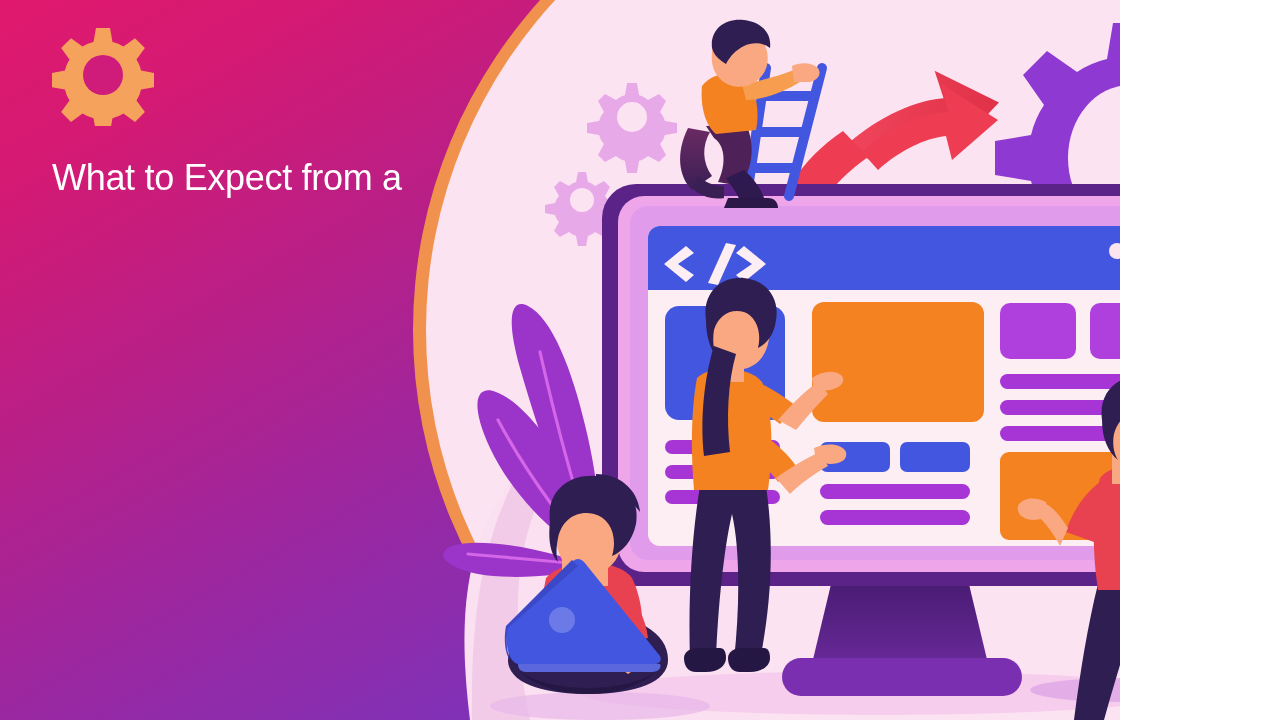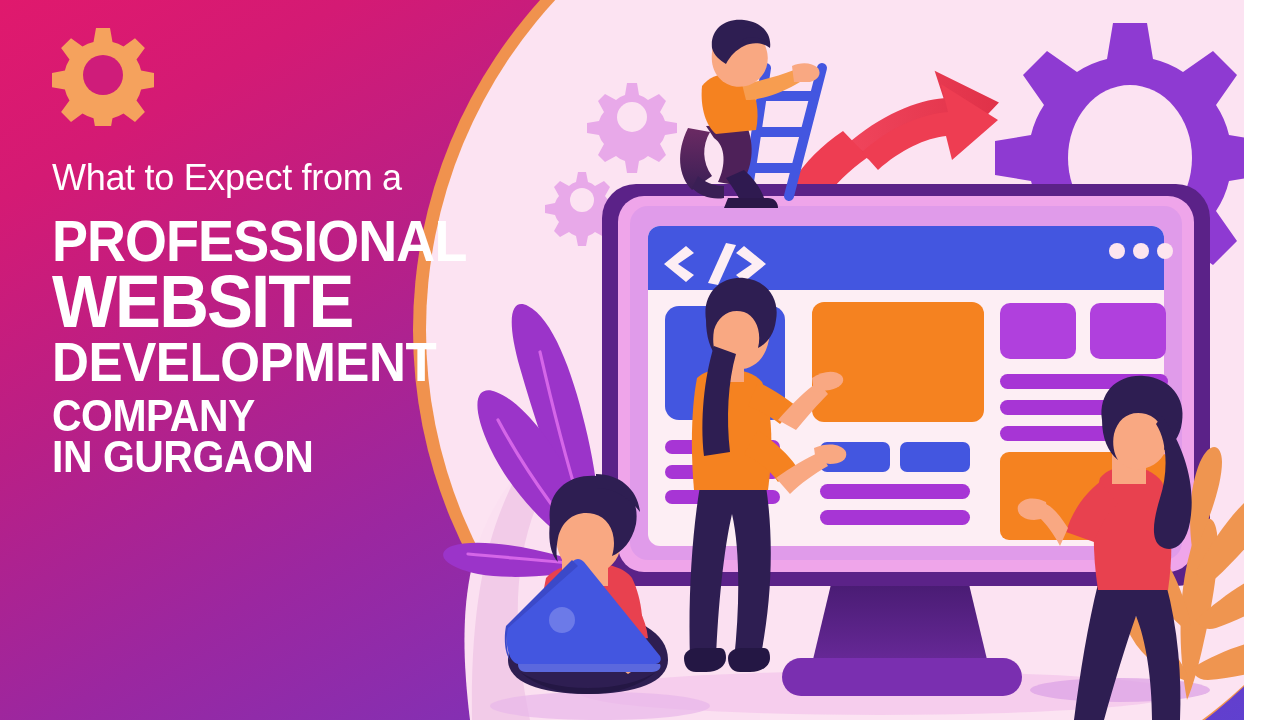--- a/index.html
+++ b/index.html
@@ -1,20 +1,20 @@
 <!DOCTYPE html>
 <html><head>
 <meta charset="utf-8">
 <style>
   html,body{margin:0;padding:0;background:#fff;}
   body{font-family:"Liberation Sans","DejaVu Sans",sans-serif;}
 
   #banner{
     position:relative;
-    width:1244px;height:720px;
+    width:1120px;height:720px;
     overflow:hidden;
     background:linear-gradient(150deg,#e0196d 0%,#d41a74 14%,#b91f86 32%,#9b27a0 52%,#8330b4 70%,#6f38c6 86%,#6040cf 100%);
   }
 
   
   .logo-gear{position:absolute;left:52px;top:24px;width:102px;height:102px;}
   .txt-block{position:absolute;left:52px;top:160px;width:430px;color:#ffffff;}
   .kicker{
     font-size:36px;font-weight:400;letter-spacing:-0.3px;line-height:1.0;
     margin-bottom:18px;
@@ -259,22 +259,15 @@
 
   <div class="logo-gear">
     <svg viewBox="0 0 102 102" width="102" height="102">
       <path fill="#f5a25d" d="M44 4 h14 l2.5 14 a34 34 0 0 1 11 4.6 l11.5-8.4 9.9 9.9 -8.4 11.5 a34 34 0 0 1 4.6 11 l14 2.5 v14 l-14 2.5 a34 34 0 0 1 -4.6 11 l8.4 11.5 -9.9 9.9 -11.5-8.4 a34 34 0 0 1 -11 4.6 l-2.5 14 h-14 l-2.5-14 a34 34 0 0 1 -11-4.6 l-11.5 8.4 -9.9-9.9 8.4-11.5 a34 34 0 0 1 -4.6-11 l-14-2.5 v-14 l14-2.5 a34 34 0 0 1 4.6-11 l-8.4-11.5 9.9-9.9 11.5 8.4 a34 34 0 0 1 11-4.6 Z"></path>
       <circle cx="51" cy="51" r="20" fill="#cf1c7a"></circle>
     </svg>
   </div>
 
   <div class="txt-block">
     <div class="kicker">What to Expect from a</div>
-    <div class="h-xl">
-      <div class="l1">PROFESSIONAL</div>
-      <div class="l2">WEBSITE</div>
-      <div class="l3">DEVELOPMENT</div>
-      <div class="l4">COMPANY</div>
-      <div class="l5">IN GURGAON</div>
-    </div>
   </div>
 
 </div>
 
 </body></html>

